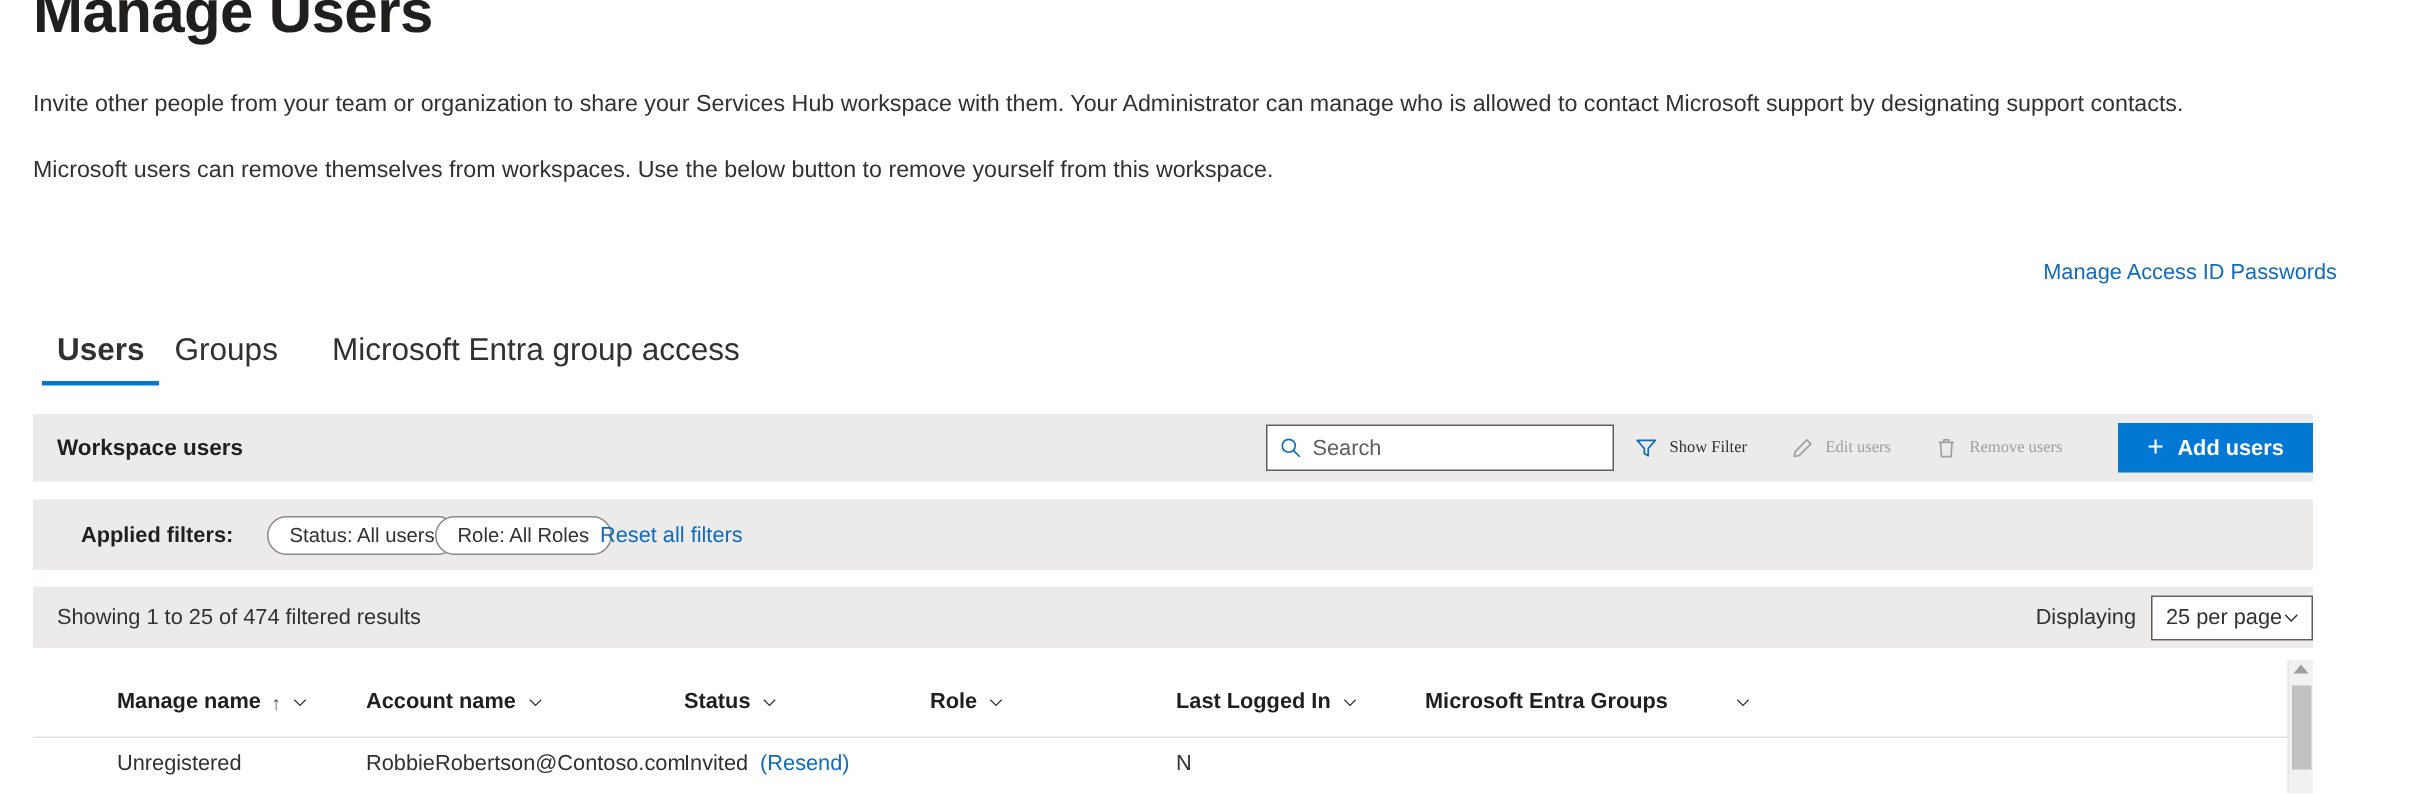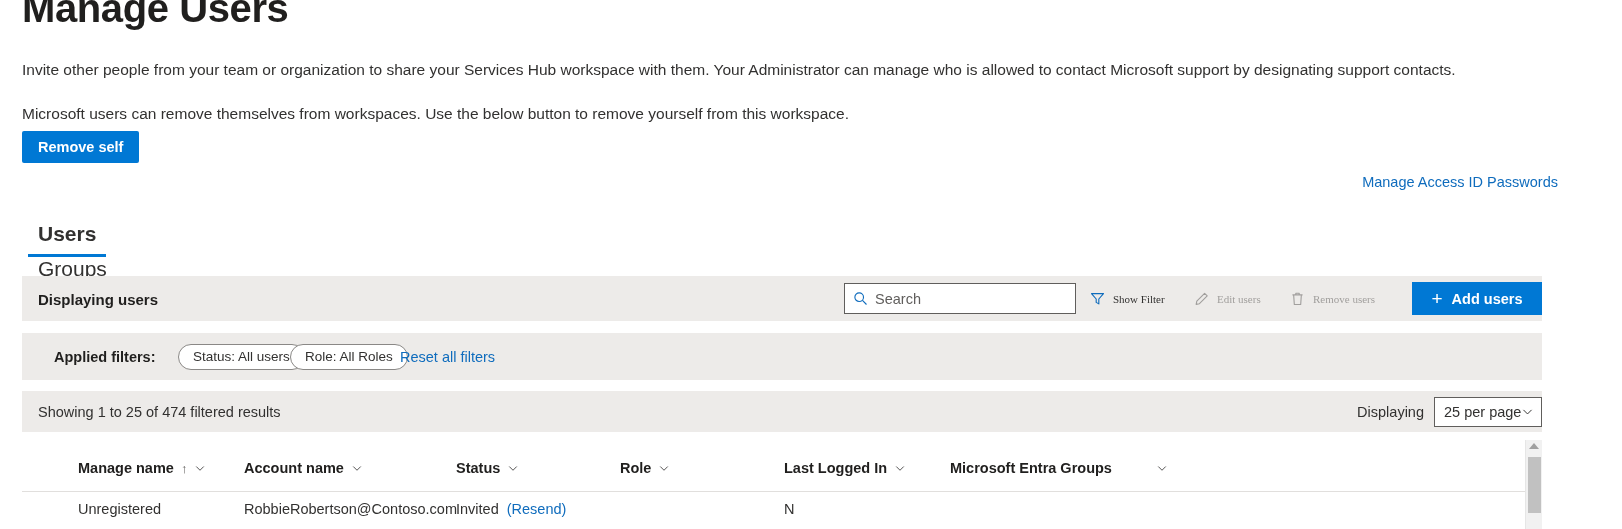--- a/index.html
+++ b/index.html
@@ -39,21 +39,21 @@
   }
   .manage-access-link {
     position: absolute; right: 64px; top: 174px;
     font-size: 14.5px; color: #0f6cbd; cursor: pointer;
     white-space: nowrap;
   }
 
   
   .tabs {
     position: absolute; left: 28px; top: 222px;
-    display: flex; align-items: flex-start; gap: 0; flex-direction: column;
+    display: flex; align-items: flex-start; gap: 0;
   }
   .tab {
     font-size: 21px; color: #323130;
     padding: 0 10px 9px 10px;
     cursor: pointer; white-space: nowrap;
     border-bottom: 3px solid transparent;
     line-height: 1.1;
   }
   .tab.active { font-weight: 600; border-bottom-color: #0078d4; }
   .tab.wide { margin-left: 16px; }
@@ -191,31 +191,30 @@
   svg { display: block; }
 </style>
 </head>
 <body>
 
 <div class="page">
 
   <div class="page-title">Manage Users</div>
   <div class="intro-1">Invite other people from your team or organization to share your Services Hub workspace with them. Your Administrator can manage who is allowed to contact Microsoft support by designating support contacts.</div>
   <div class="intro-2">Microsoft users can remove themselves from workspaces. Use the below button to remove yourself from this workspace.</div>
-  <button class="btn-remove-self">Remove self</button>
   <div class="manage-access-link">Manage Access ID Passwords</div>
 
   <div class="tabs">
     <div class="tab active">Users</div>
     <div class="tab">Groups</div>
     <div class="tab wide">Microsoft Entra group access</div>
   </div>
 
   <div class="band band-commands">
-    <div class="band-title">Displaying users</div>
+    <div class="band-title">Workspace users</div>
 
     <div class="search-box">
       <span class="mag">
         <svg width="15" height="15" viewBox="0 0 16 16">
           <circle cx="6.6" cy="6.6" r="4.6" fill="none" stroke="#0f6cbd" stroke-width="1.2"></circle>
           <line x1="10.1" y1="10.1" x2="14.4" y2="14.4" stroke="#0f6cbd" stroke-width="1.2"></line>
         </svg>
       </span>
       <input class="search-input" type="text" placeholder="Search" style="">
     </div>

